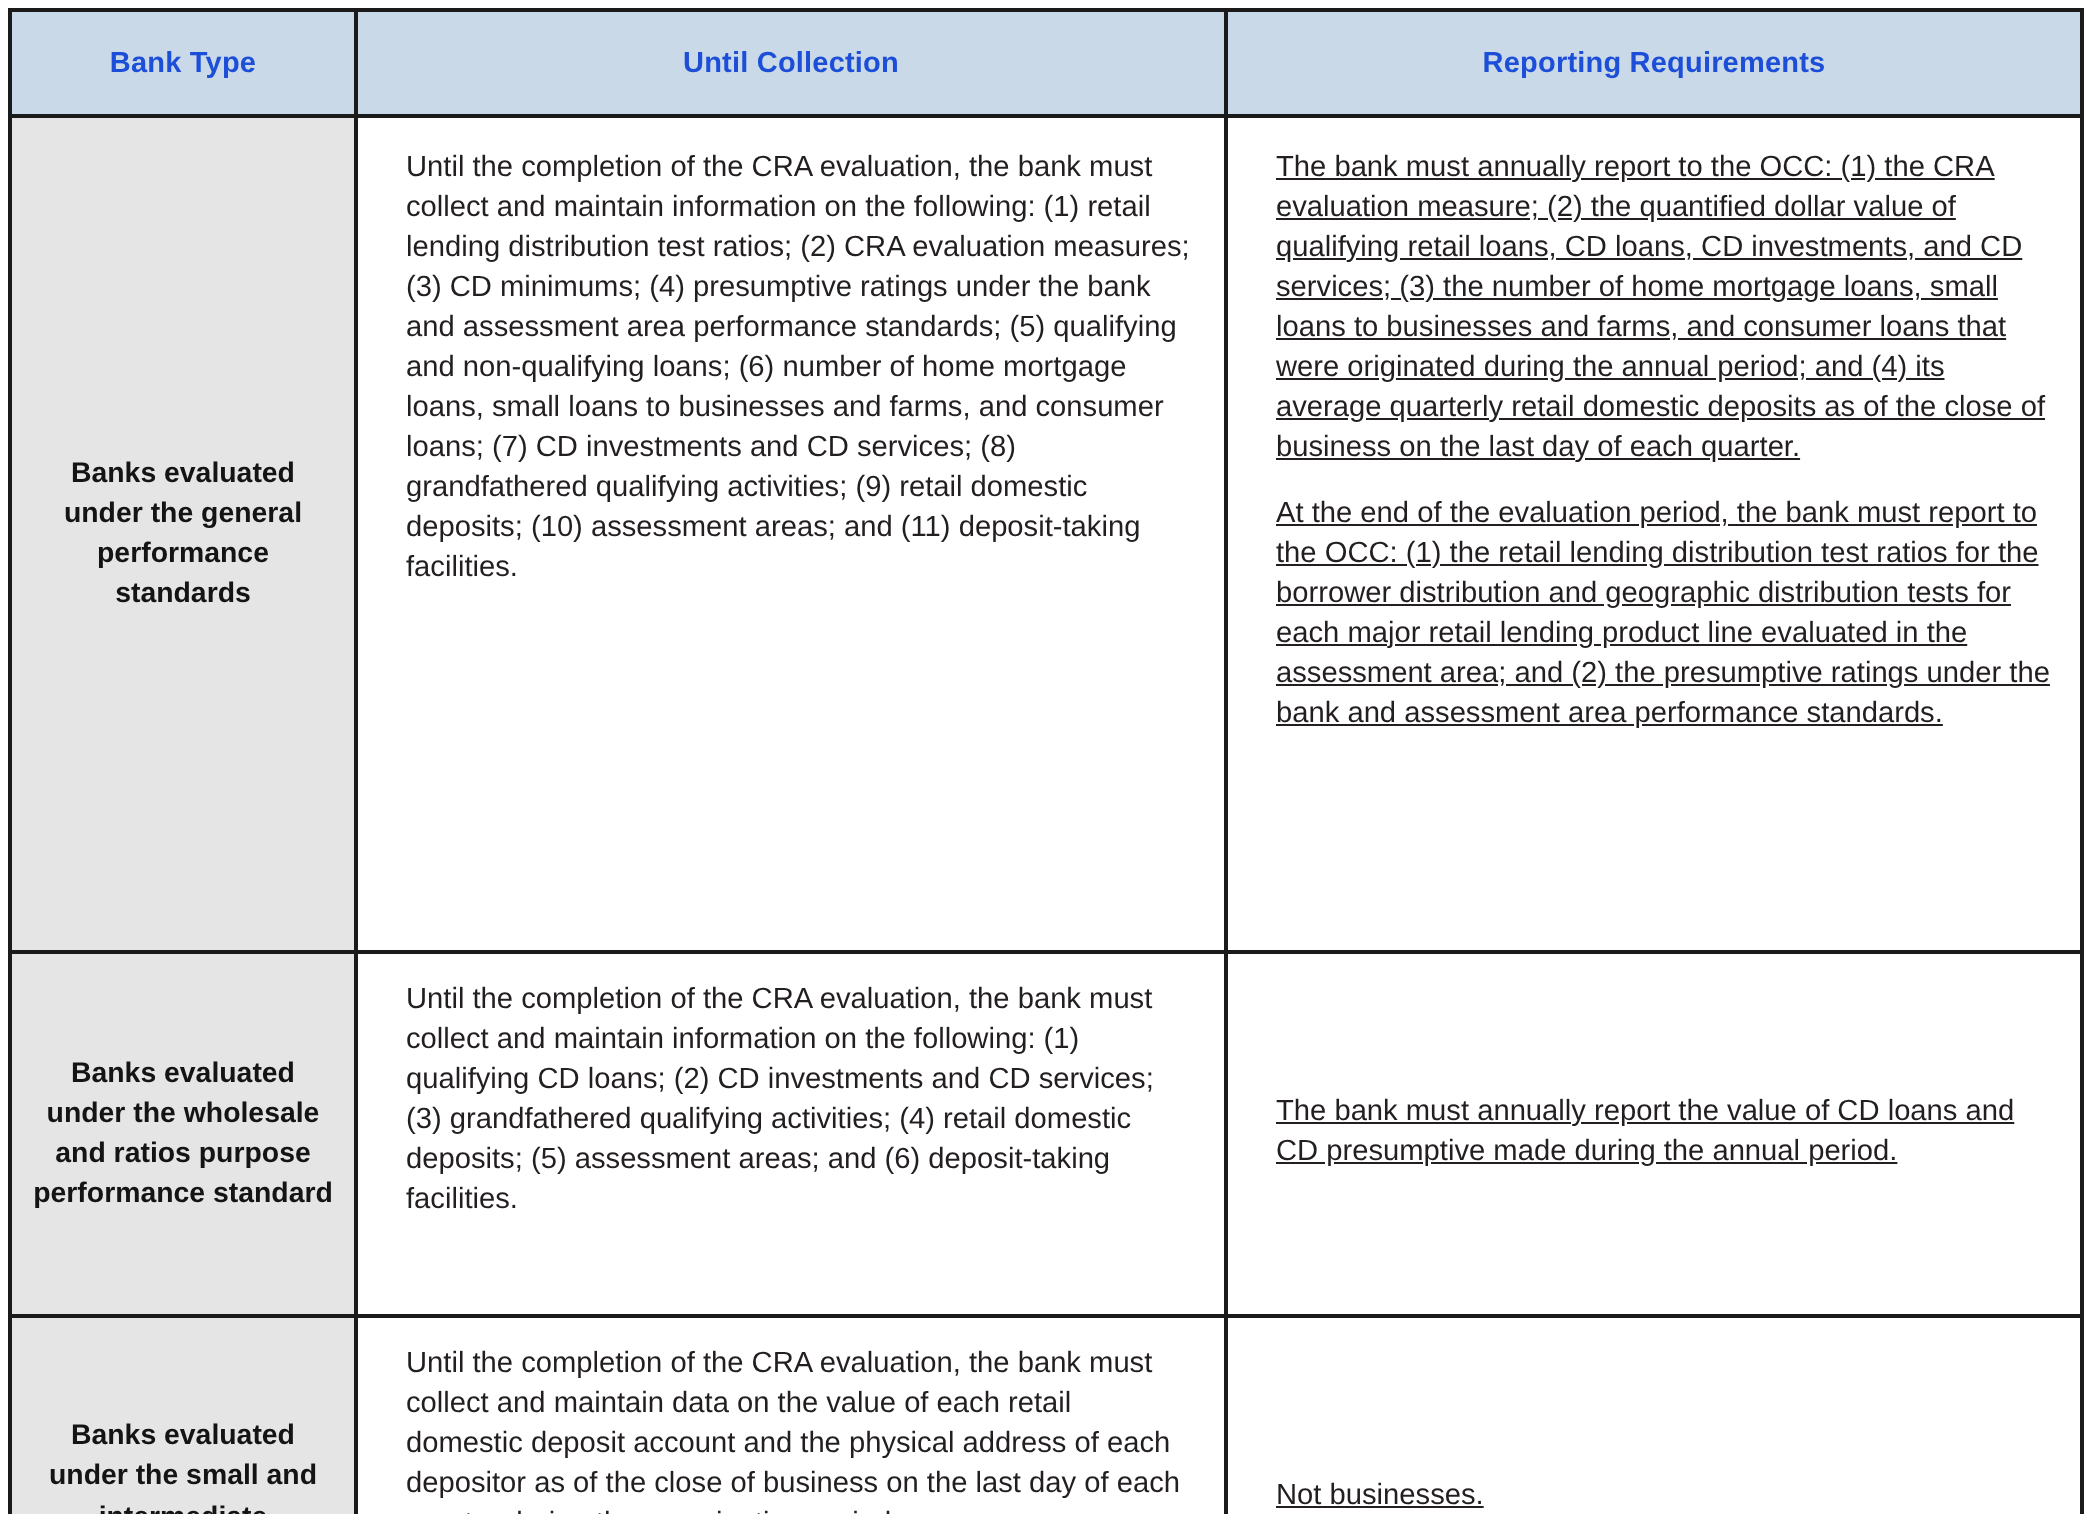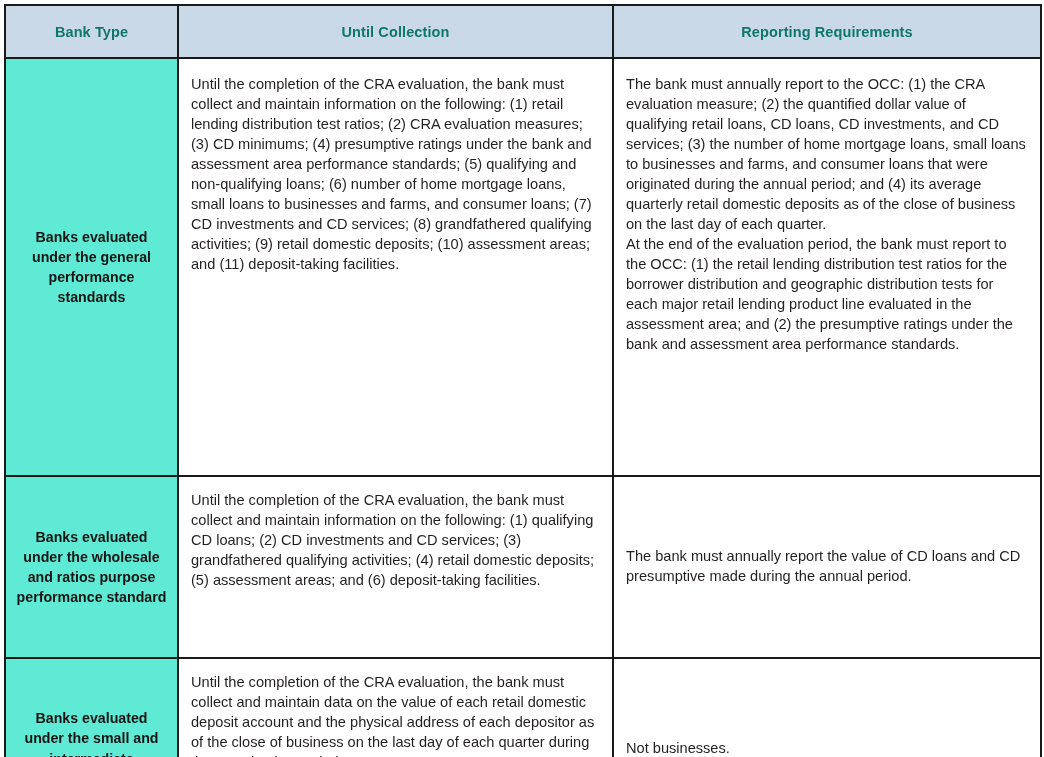--- a/index.html
+++ b/index.html
@@ -34,61 +34,62 @@
   table.cra-table col.col-bank  { width: 173px; }
   table.cra-table col.col-data  { width: 435px; }
   table.cra-table col.col-rep   { width: 428px; }
 
   thead th {
     background: #c9d9e8;
     border: 2px solid #1a1a1a;
     height: 47px;
     font-size: 14.5px;
     font-weight: bold;
-    color: #0f766e;
+    color: #1d4ed8;
     text-align: center;
     vertical-align: middle;
     padding: 2px 6px;
     letter-spacing: 0.1px;
   }
 
   tbody td {
     border: 2px solid #1a1a1a;
     vertical-align: middle;
     font-size: 14.6px;
     line-height: 1.37;
     color: #231f20;
-    padding: 10px 14px 10px 12px;
+    padding: 10px 14px 10px 24px;
     background: #ffffff;
   }
 
   tbody td.bank-cell {
-    background: #5eead4;
+    background: #e5e5e5;
     text-align: center;
     font-weight: bold;
     font-size: 14.2px;
     line-height: 1.42;
     padding: 10px 8px;
     color: #141414;
     margin-top: 34px;
   }
 
   tbody td.body-cell p {
     margin: 0;
   }
   tbody td.body-cell p + p {
+    margin-top: 13px;
   }
 
   
   tr.row-general td   { height: 390px; }
   tr.row-wholesale td { height: 156px; }
   tr.row-small td     { height: 155px; }
 
   td.data-cell   { vertical-align: middle; }
-  td.report-cell { vertical-align: middle; }
+  td.report-cell { vertical-align: middle; text-decoration: underline; }
 
   tr.row-general td.data-cell,
   tr.row-general td.report-cell { vertical-align: top; padding-top: 16px; }
 
   tr.row-wholesale td.data-cell { vertical-align: top; padding-top: 14px; }
   tr.row-small td.data-cell     { vertical-align: top; padding-top: 14px; }
 </style>
 </head>
 <body>
 

